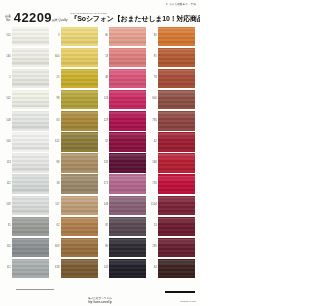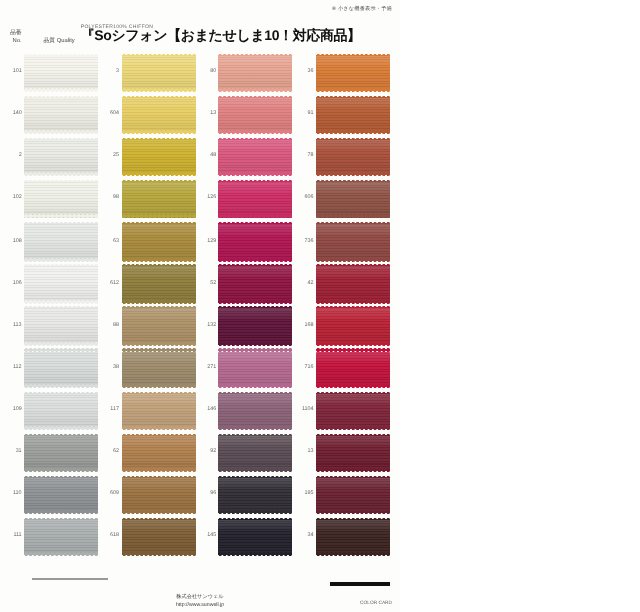--- a/index.html
+++ b/index.html
@@ -191,20 +191,21 @@
 
 <div class="card">
 
   <div class="top-note">※ 小さな機番表示・予備</div>
 
   <div class="header">
     <div class="hdr-label">
       <span>品番</span>
       <span class="l2">No.</span>
     </div>
+    <div class="code">42209</div>
     <div class="hdr-spacer"></div>
     <div class="hdr-label2">
       <span>品質</span>
       <span class="l2">Quality</span>
     </div>
     <div class="title-wrap">
       <div class="title-sub">POLYESTER100% CHIFFON</div>
       <div class="title-main">『Soシフォン【おまたせしま10！対応商品】</div>
     </div>
   </div>

